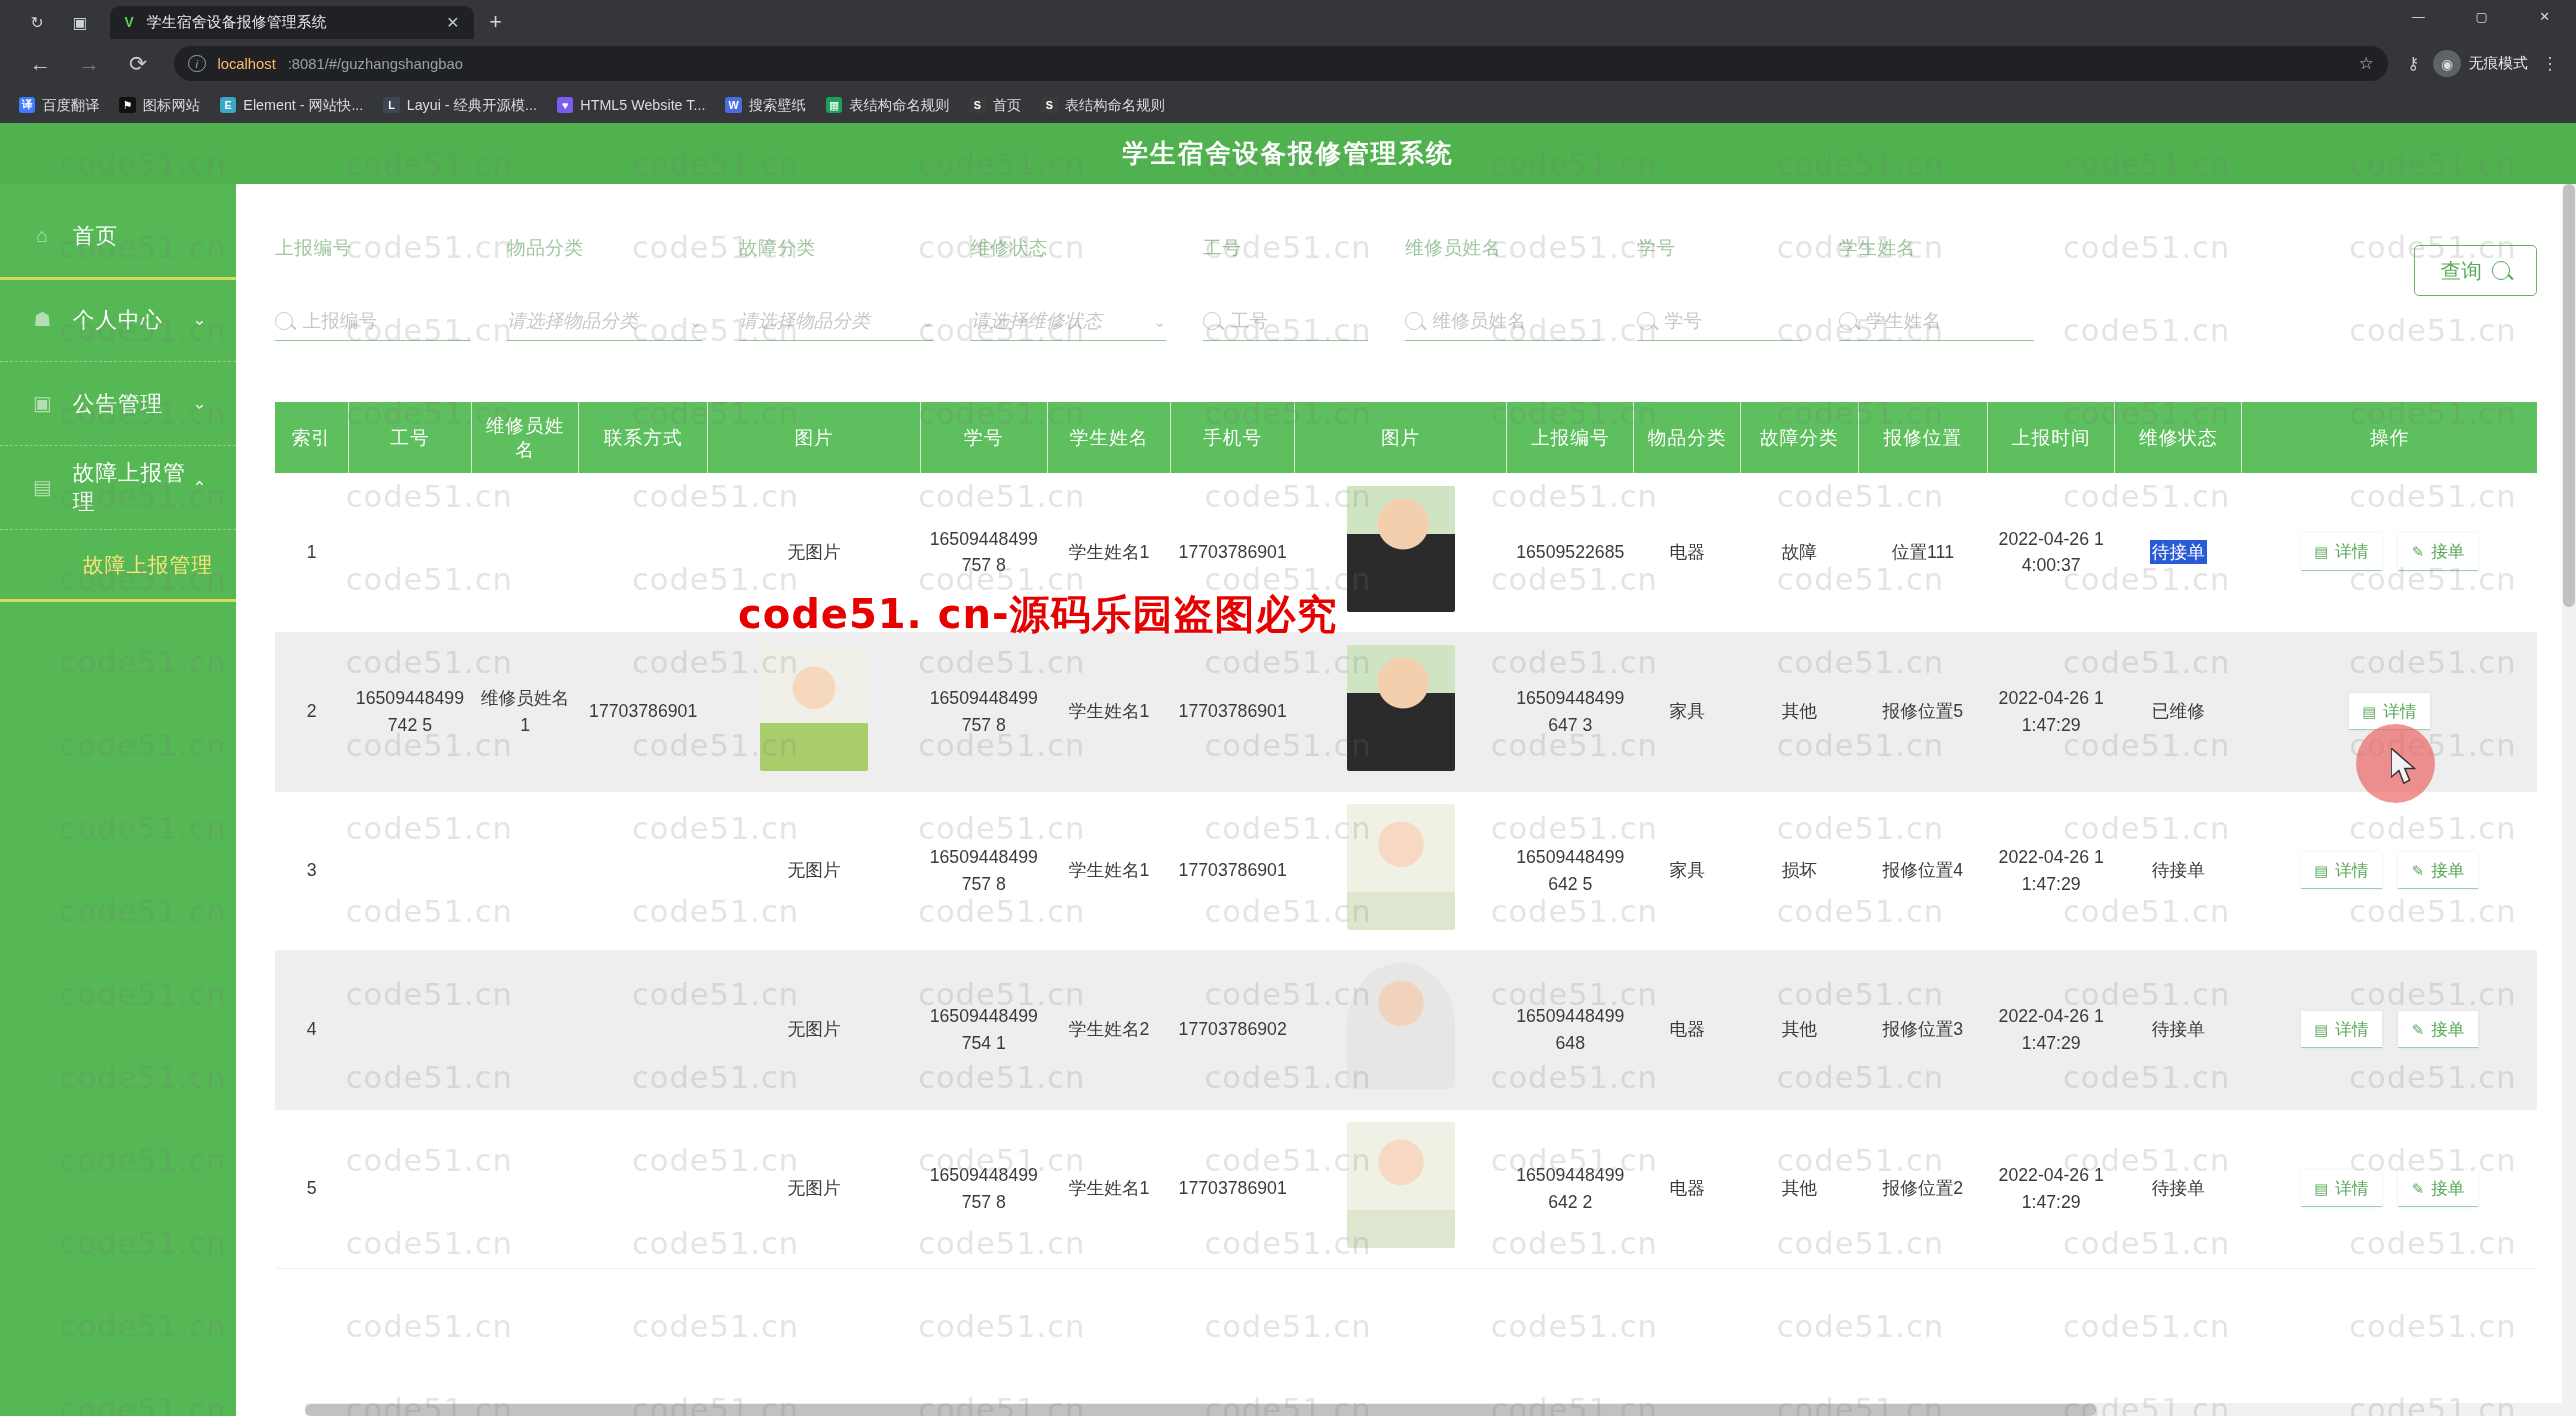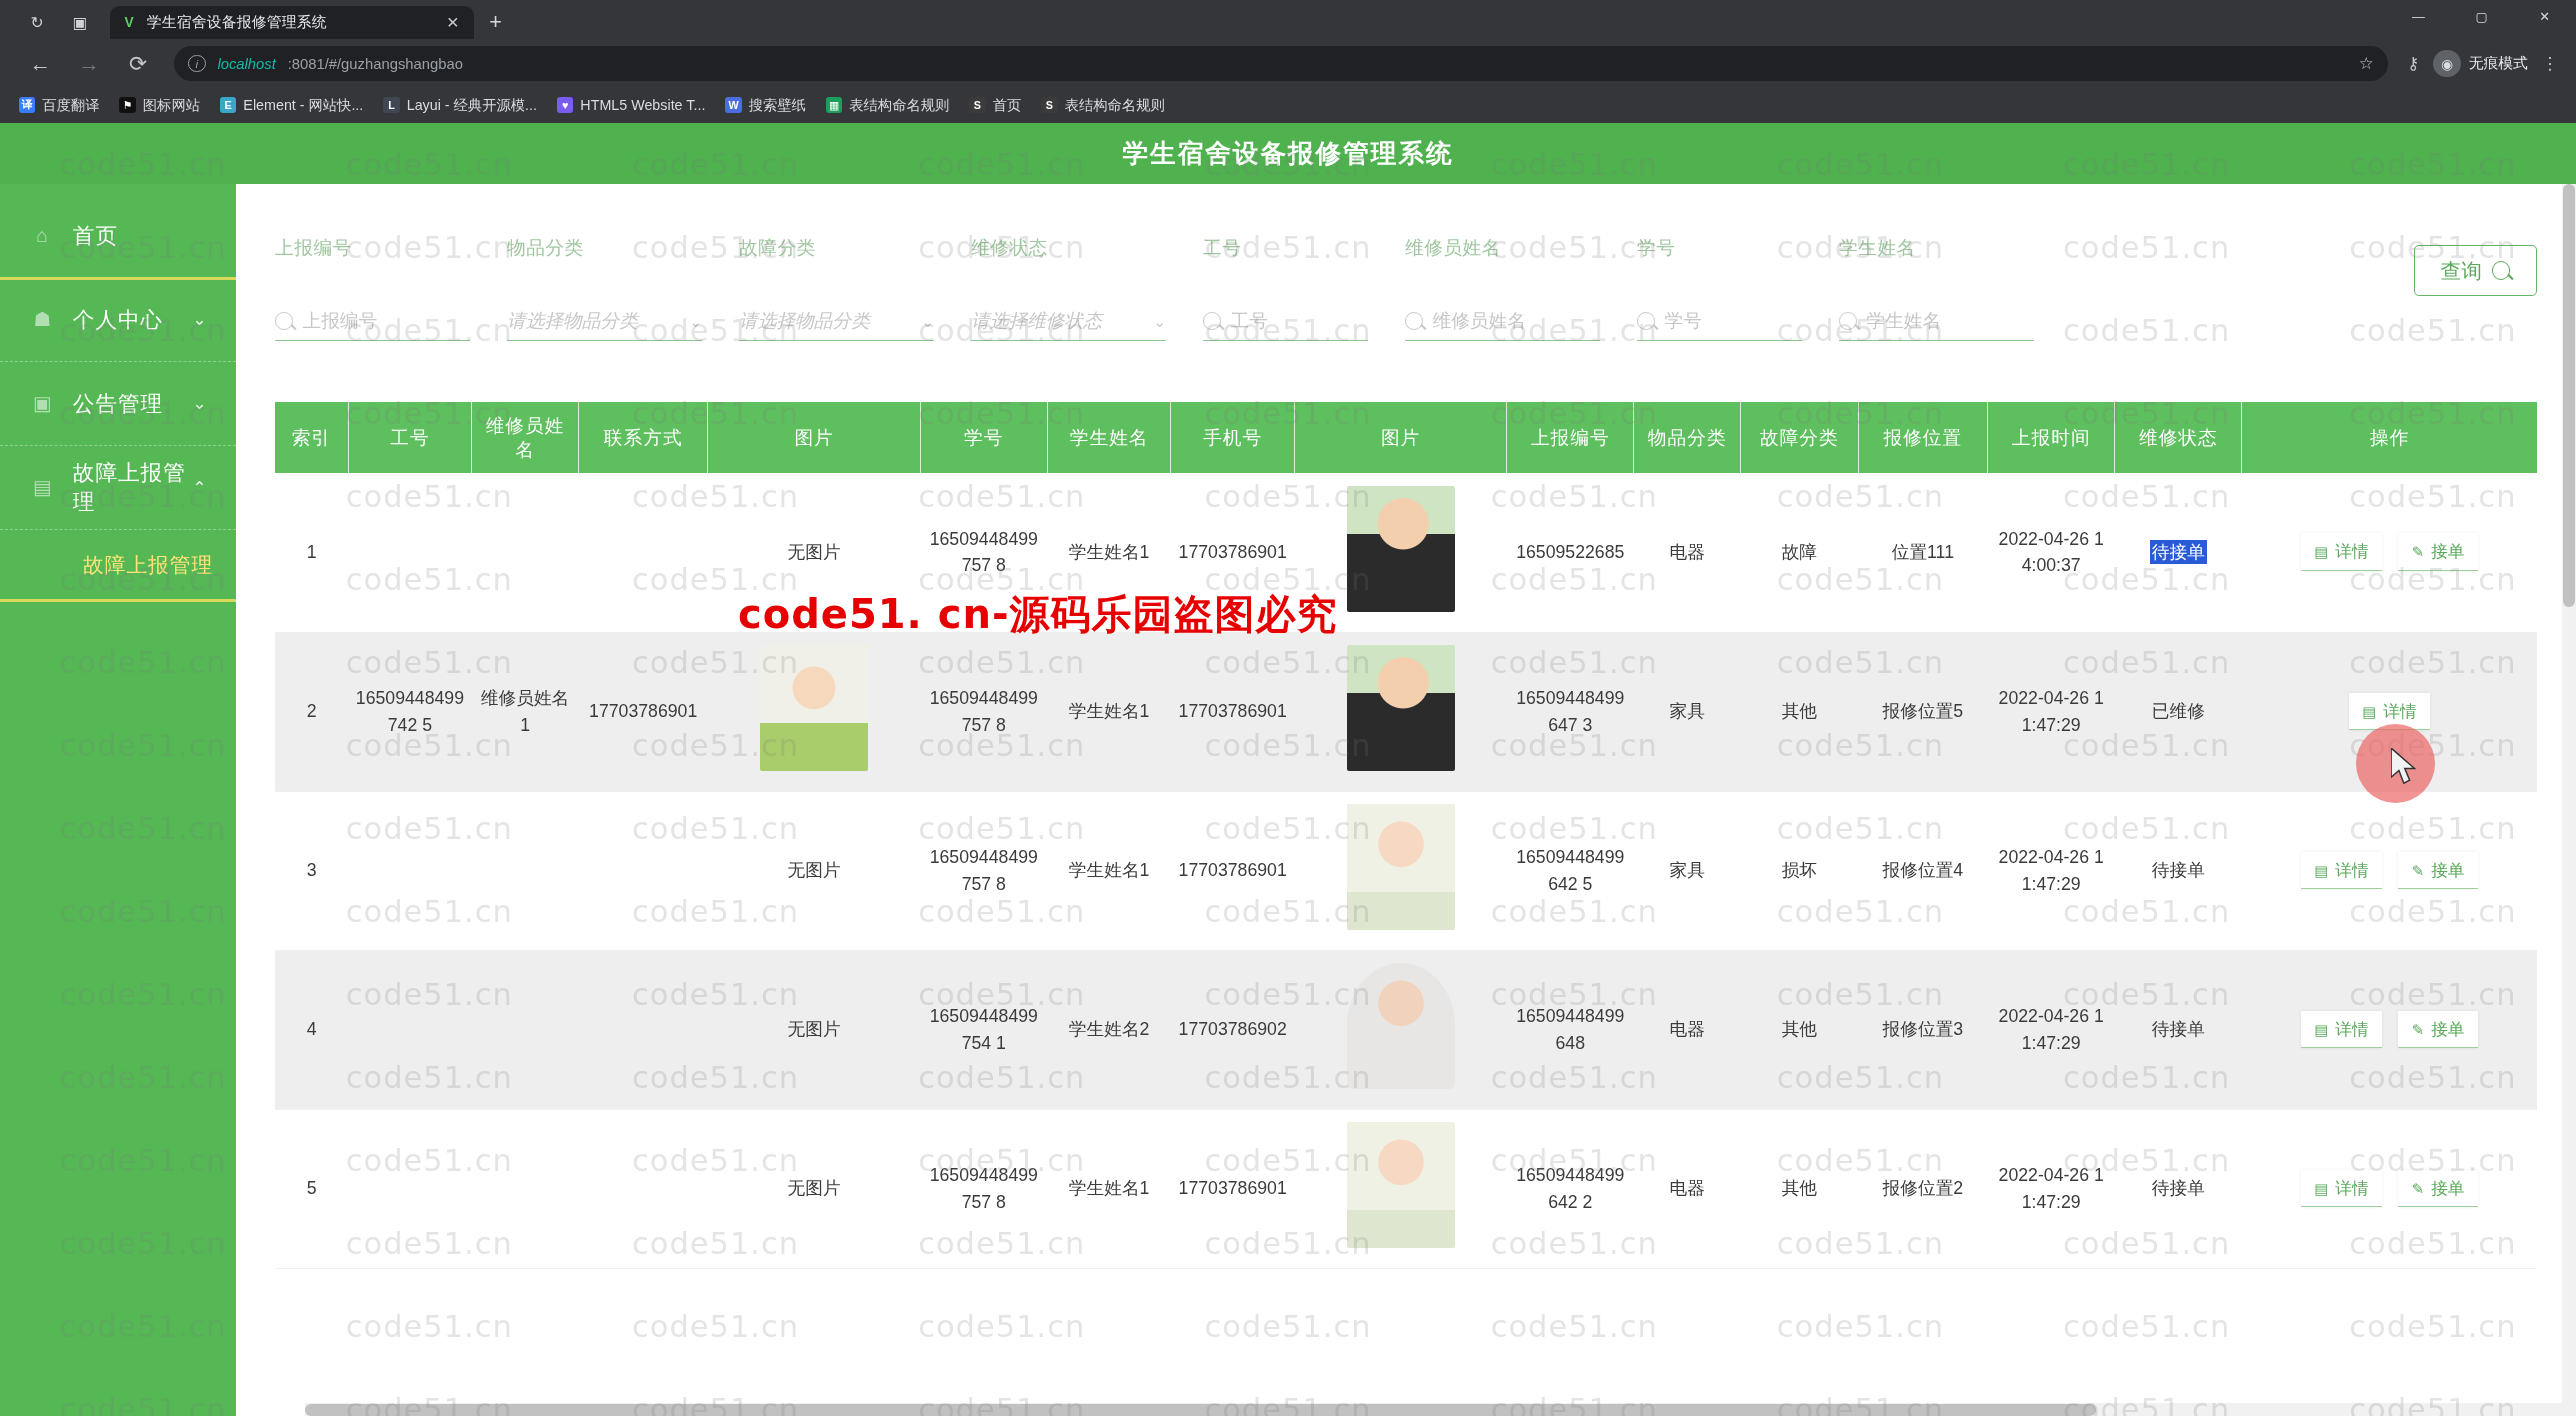--- a/index.html
+++ b/index.html
@@ -30,21 +30,21 @@
 
   .toolbar { height: 49px; background:#35363a; display:flex; align-items:center; padding: 0 17.7px; gap: 3.9px; }
   .nav-btn { width:45px; height:45px; display:flex; align-items:center; justify-content:center; color:#c4c7ca; font-size:21.6px; }
   .nav-btn.dim { color:#75787b; }
   .omnibox {
     flex: 1; height: 35px; background:#202124; border-radius:17.7px; display:flex; align-items:center;
     padding: 0 13.8px; margin-left: 9.8px; gap:11.8px; color:#e8eaed; font-size:14.8px;
   }
   .omni-info { width:17.7px; height:17.7px; border:1.5px solid #9aa0a6; border-radius:50%; color:#9aa0a6;
                font-size:11.8px; display:flex; align-items:center; justify-content:center; font-style:italic;}
-  .url-host { color:#14b8a6;font-style:italic; }
+  .url-host { color:#fdba74; }
   .url-rest { color:#9aa0a6; }
   .omni-right { display:flex; align-items:center; gap:17.7px; margin-left:auto; }
   .star { color:#c4c7ca; font-size:16.7px; }
   .tb-right { display:flex; align-items:center; gap:13.8px; padding-left:15.7px; color:#c4c7ca; }
   .incognito-pill { display:flex; align-items:center; gap:7.9px; color:#e8eaed; font-size:14.8px; }
   .incog-dot { width:27.6px; height:27.6px; border-radius:50%; background:#5f6368; display:flex; align-items:center;
                justify-content:center; font-size:13.8px; color:#dadce0;}
 
   .bookmarks { height: 34px; background:#35363a; display:flex; align-items:center; padding: 0 9.8px; gap: 2px; }
   .bm { display:flex; align-items:center; gap:6.9px; padding: 3.9px 8.9px; color:#dadce0; font-size:14.3px; white-space:nowrap; }

